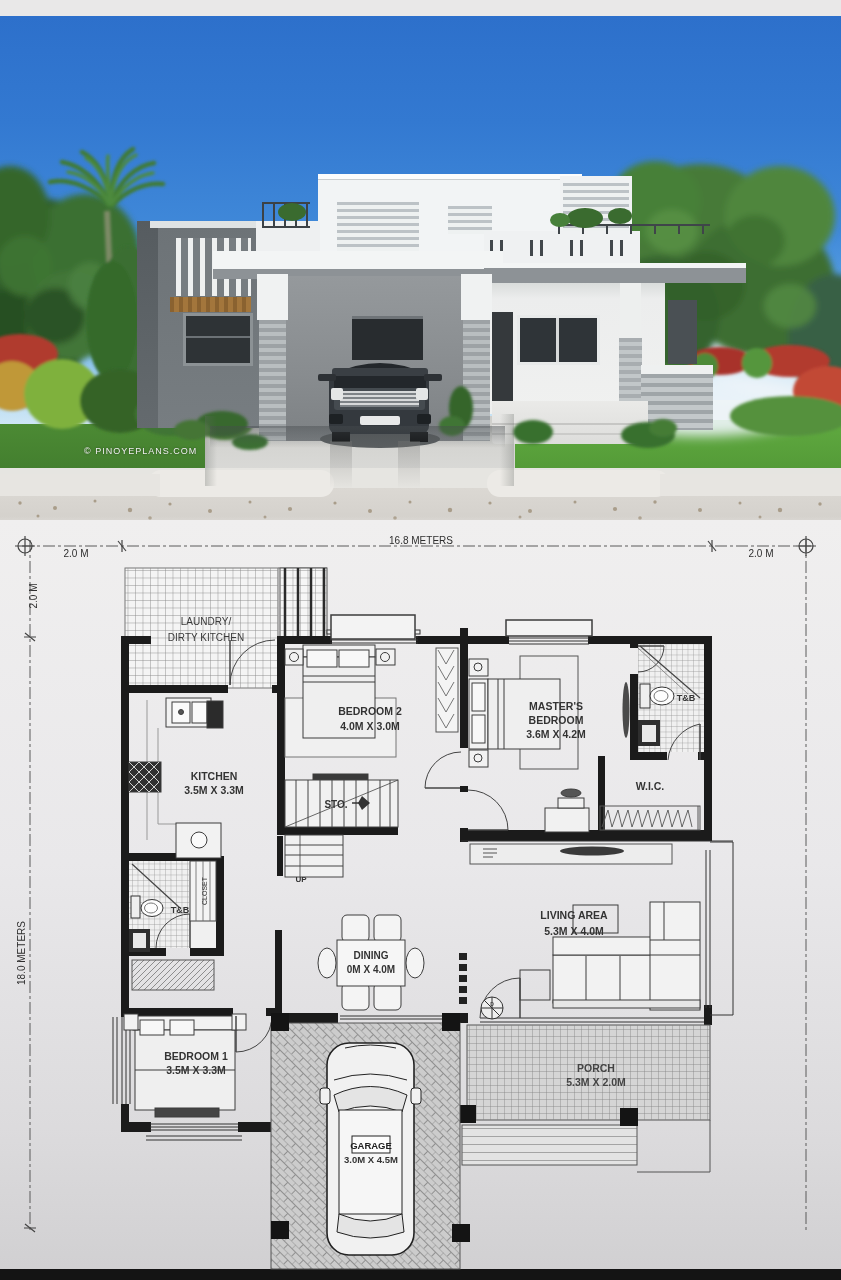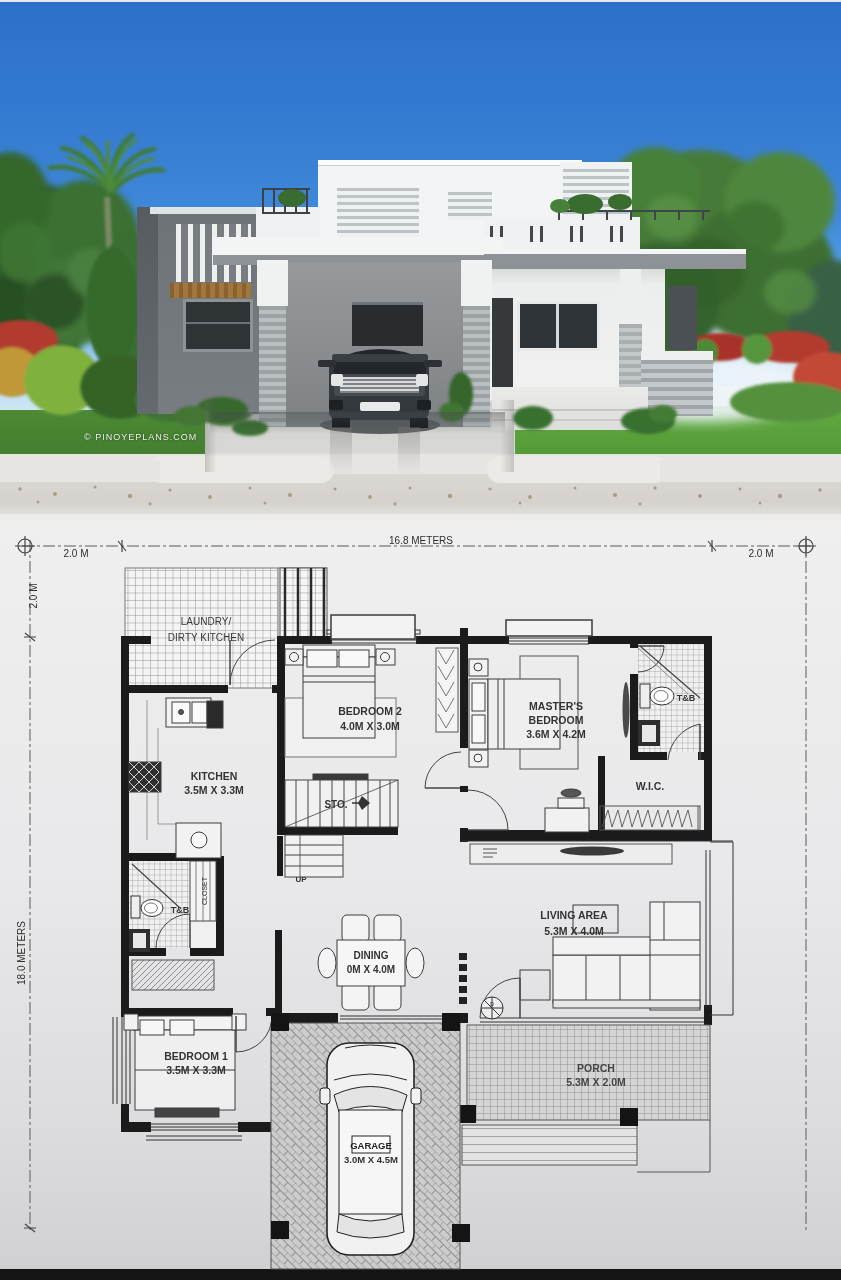--- a/index.html
+++ b/index.html
@@ -1,18 +1,18 @@
 <!DOCTYPE html>
 <html><head>
 <meta charset="utf-8">
 <style>
 html,body{margin:0;padding:0;}
 body{font-family:"Liberation Sans",sans-serif;}
 .page{position:relative;width:841px;height:1280px;overflow:hidden;background:#e9e8e8;}
-.photo{position:absolute;left:0;top:2px;width:841px;height:530px;overflow:hidden;}
+.photo{position:absolute;left:0;top:16px;width:841px;height:530px;overflow:hidden;}
 .abs{position:absolute;}
 .sky{left:0;top:0;width:841px;height:480px;
  background:linear-gradient(180deg,#2d70cb 0%,#3379d1 22%,#4089d9 45%,#5da5e4 60%,#8ec5ee 72%,#c3e1f4 82%,#e9f3fa 92%,#f2f7fb 100%);}
 .lawnL{left:0;top:408px;width:250px;height:66px;background:linear-gradient(180deg,#4c8a34,#3f7a2c);}
 .lawnR{left:500px;top:404px;width:341px;height:70px;background:linear-gradient(180deg,#60aa40,#4f9434);}
 .pathR{left:492px;top:384px;width:349px;height:22px;background:linear-gradient(180deg,#e9e8e4,#dfdeda);}
 .drive{left:205px;top:400px;width:310px;height:75px;background:linear-gradient(180deg,#cfcfcb,#dddddb);}
 .walk{left:0;top:452px;width:841px;height:24px;background:#e6e5e1;}
 .road{left:0;top:472px;width:841px;height:40px;background:linear-gradient(180deg,#dbd8d3,#d2cfca);}
 .fade{left:0;top:500px;width:841px;height:32px;background:linear-gradient(180deg,rgba(238,237,237,0),#eeedec 70%);}

